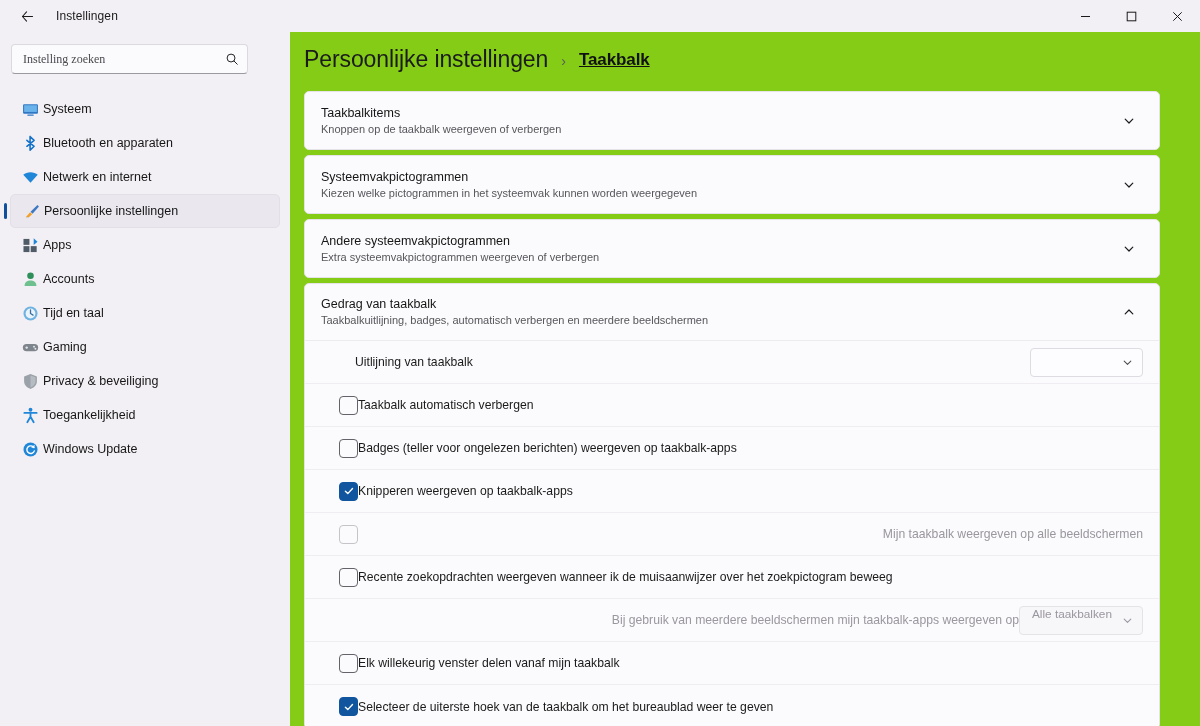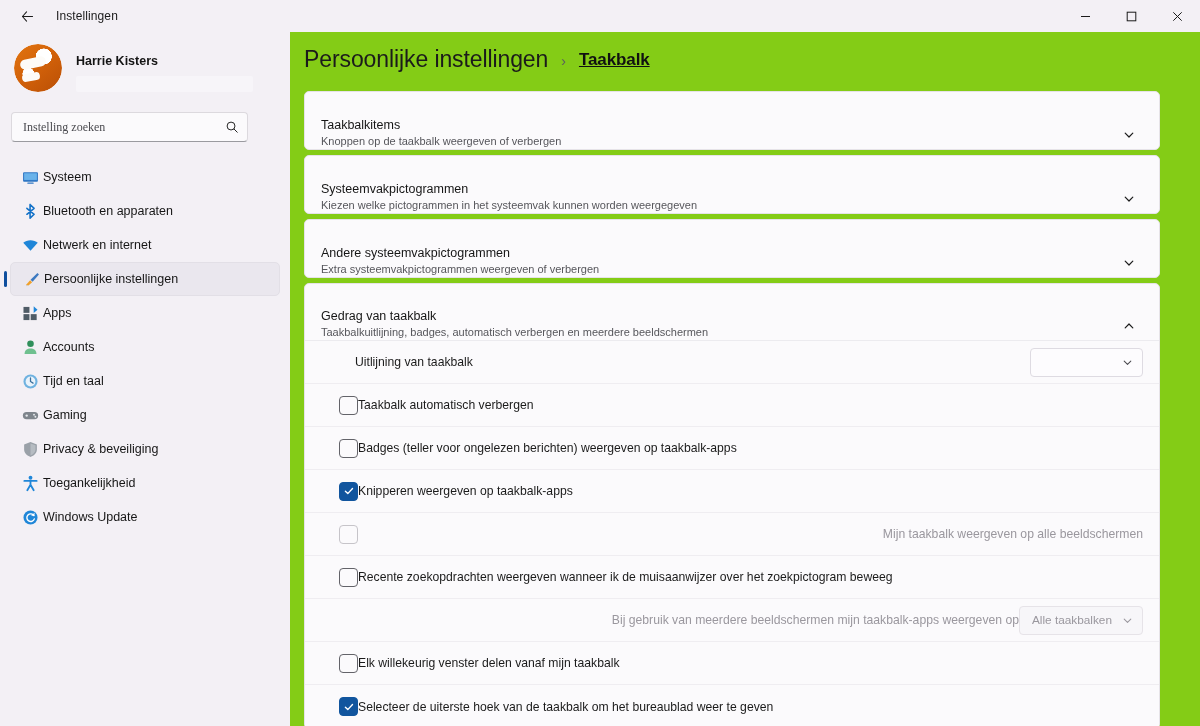--- a/index.html
+++ b/index.html
@@ -263,21 +263,21 @@
   
   .card {
     background: #fbfafc;
     border: 1px solid #e6e3e8;
     border-radius: 5px;
     margin-bottom: 5px;
   }
   .card-head {
     min-height: 57px;
     display: flex;
-    align-items: flex-end;
+    align-items: center;
     padding: 0 16px 0 16px;
     cursor: pointer;
   }
   .card-texts { flex: 1 1 auto; min-width: 0; }
   .card-title {
     font-size: 12.5px;
     color: #161616;
     line-height: 16px;
   }
   .card-sub {
@@ -340,21 +340,20 @@
   .check-row .row-label { flex: 1 1 auto; }
 
   .dropdown {
     flex: 0 0 auto;
     height: 29px;
     min-width: 113px;
     background: #fdfcfe;
     border: 1px solid #dedbe2;
     border-radius: 4px;
     display: flex;
-    align-items: center;
     justify-content: space-between;
     gap: 10px;
     padding: 0 9px 0 12px;
     cursor: pointer;
     font-size: 11.8px;
     color: #1b1b1b;
   }
   .dropdown.disabled {
     background: #f7f6f9;
     color: #9a979e;
@@ -395,31 +394,20 @@
           <path d="M1.3 1.3 L9.7 9.7 M9.7 1.3 L1.3 9.7" stroke="#1b1b1b" stroke-width="1" fill="none"></path>
         </svg>
       </div>
     </div>
   </div>
 
   <div class="body">
 
     <div class="sidebar">
 
-      <div class="profile">
-        <div class="avatar">
-          <div class="blob"></div>
-          <div class="swoosh"></div>
-          <div class="swoosh2"></div>
-        </div>
-        <div class="profile-texts">
-          <div class="profile-name">Harrie Kisters</div>
-          <div class="profile-mail-blur"></div>
-        </div>
-      </div>
 
       <div class="search-wrap">
         <div class="search-box">
           <input type="text" placeholder="Instelling zoeken" style="">
           <span class="search-icon">
             <svg width="14" height="14" viewBox="0 0 16 16" aria-hidden="true">
               <circle cx="6.9" cy="6.9" r="4.5" fill="none" stroke="#1b1b1b" stroke-width="1.1"></circle>
               <path d="M10.3 10.3 L14 14" stroke="#1b1b1b" stroke-width="1.1" stroke-linecap="round"></path>
             </svg>
           </span>

